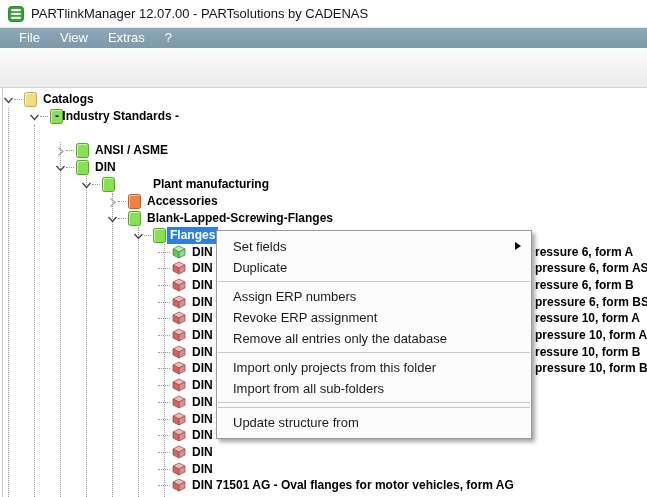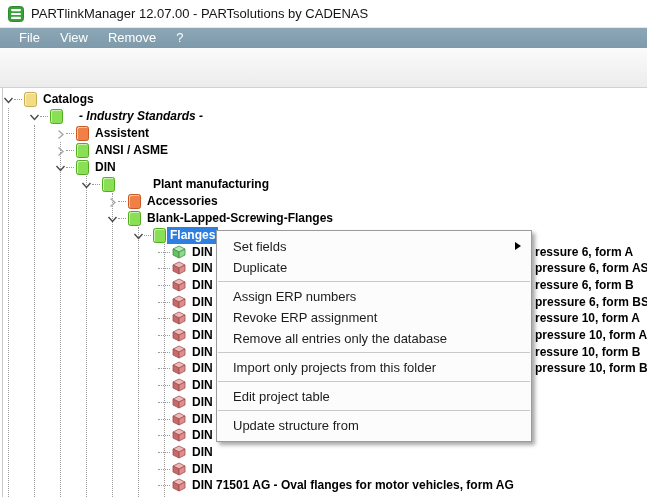--- a/index.html
+++ b/index.html
@@ -60,21 +60,21 @@
         <rect x="3" y="6.9" width="10" height="2.2" rx="1.1" fill="#ffffff"></rect>
         <rect x="3" y="10.8" width="10" height="2.2" rx="1.1" fill="#ffffff"></rect>
       </svg>
     </span>
     <span class="title">PARTlinkManager 12.07.00 - PARTsolutions by CADENAS</span>
   </div>
 
   <div class="menubar">
     <span>File</span>
     <span>View</span>
-    <span>Remove</span>
+    <span>Extras</span>
     <span>?</span>
   </div>
 
   <div class="toolbar">
     <div class="grip"></div>
 
     <div class="tb-btn tb-checked" style="left:7px;width:33px;">
       <span>
         <svg width="20" height="20" viewBox="0 0 20 20">
           <rect x="1.5" y="1.5" width="17" height="16" fill="#fdfdfd" stroke="#4a7dae"></rect>
@@ -173,31 +173,21 @@
         <span class="tlabel" style="left: 43px;">Catalogs</span>
       </div>
       <div class="trow" style="top: 20px;">
         <div class="stub" style="left: 40px; width: 8px;"></div>
         <span class="chev" style="left: 29px;">
           <svg width="11" height="11" viewBox="0 0 11 11">
             <polyline points="1.5,3 5.5,7.5 9.5,3" fill="none" stroke="#4a4a4a" stroke-width="1.4"></polyline>
           </svg>
         </span>
         <span class="ticon folder" style="left: 50px; background: rgb(138, 224, 85); border-color: rgb(82, 171, 34);"></span>
-        <span class="tlabel" style="left: 79px; font-style: italic;">- Industry Standards -</span>
-      </div>
-      <div class="trow" style="top: 37px;">
-        <div class="stub" style="left: 66px; width: 8px;"></div>
-        <span class="chev" style="left: 55px;">
-          <svg width="11" height="11" viewBox="0 0 11 11">
-            <polyline points="3.5,1.5 8,5.5 3.5,9.5" fill="none" stroke="#a8a8a8" stroke-width="1.4"></polyline>
-          </svg>
-        </span>
-        <span class="ticon folder" style="left: 76px; background: rgb(240, 128, 72); border-color: rgb(200, 90, 34);"></span>
-        <span class="tlabel" style="left: 95px;">Assistent</span>
+        <span class="tlabel" style="left: 55px;">- Industry Standards -</span>
       </div>
       <div class="trow" style="top: 54px;">
         <div class="stub" style="left: 66px; width: 8px;"></div>
         <span class="chev" style="left: 55px;">
           <svg width="11" height="11" viewBox="0 0 11 11">
             <polyline points="3.5,1.5 8,5.5 3.5,9.5" fill="none" stroke="#a8a8a8" stroke-width="1.4"></polyline>
           </svg>
         </span>
         <span class="ticon folder" style="left: 76px; background: rgb(138, 224, 85); border-color: rgb(82, 171, 34);"></span>
         <span class="tlabel" style="left: 95px;">ANSI / ASME</span>
@@ -432,19 +422,19 @@
       <span>Set fields</span>
       <span class="arr"></span>
     </div>
     <div class="mi"><span>Duplicate</span></div>
     <div class="msep"></div>
     <div class="mi"><span>Assign ERP numbers</span></div>
     <div class="mi"><span>Revoke ERP assignment</span></div>
     <div class="mi"><span>Remove all entries only the database</span></div>
     <div class="msep"></div>
     <div class="mi"><span>Import only projects from this folder</span></div>
+    <div class="mi"><span>Import from all sub-folders</span></div>
     <div class="msep"></div>
-    <div class="mi"><span>Edit project table</span></div>
     <div class="msep"></div>
     <div class="mi"><span>Update structure from</span></div>
   </div>
 
 </div>
 
 </body></html>

